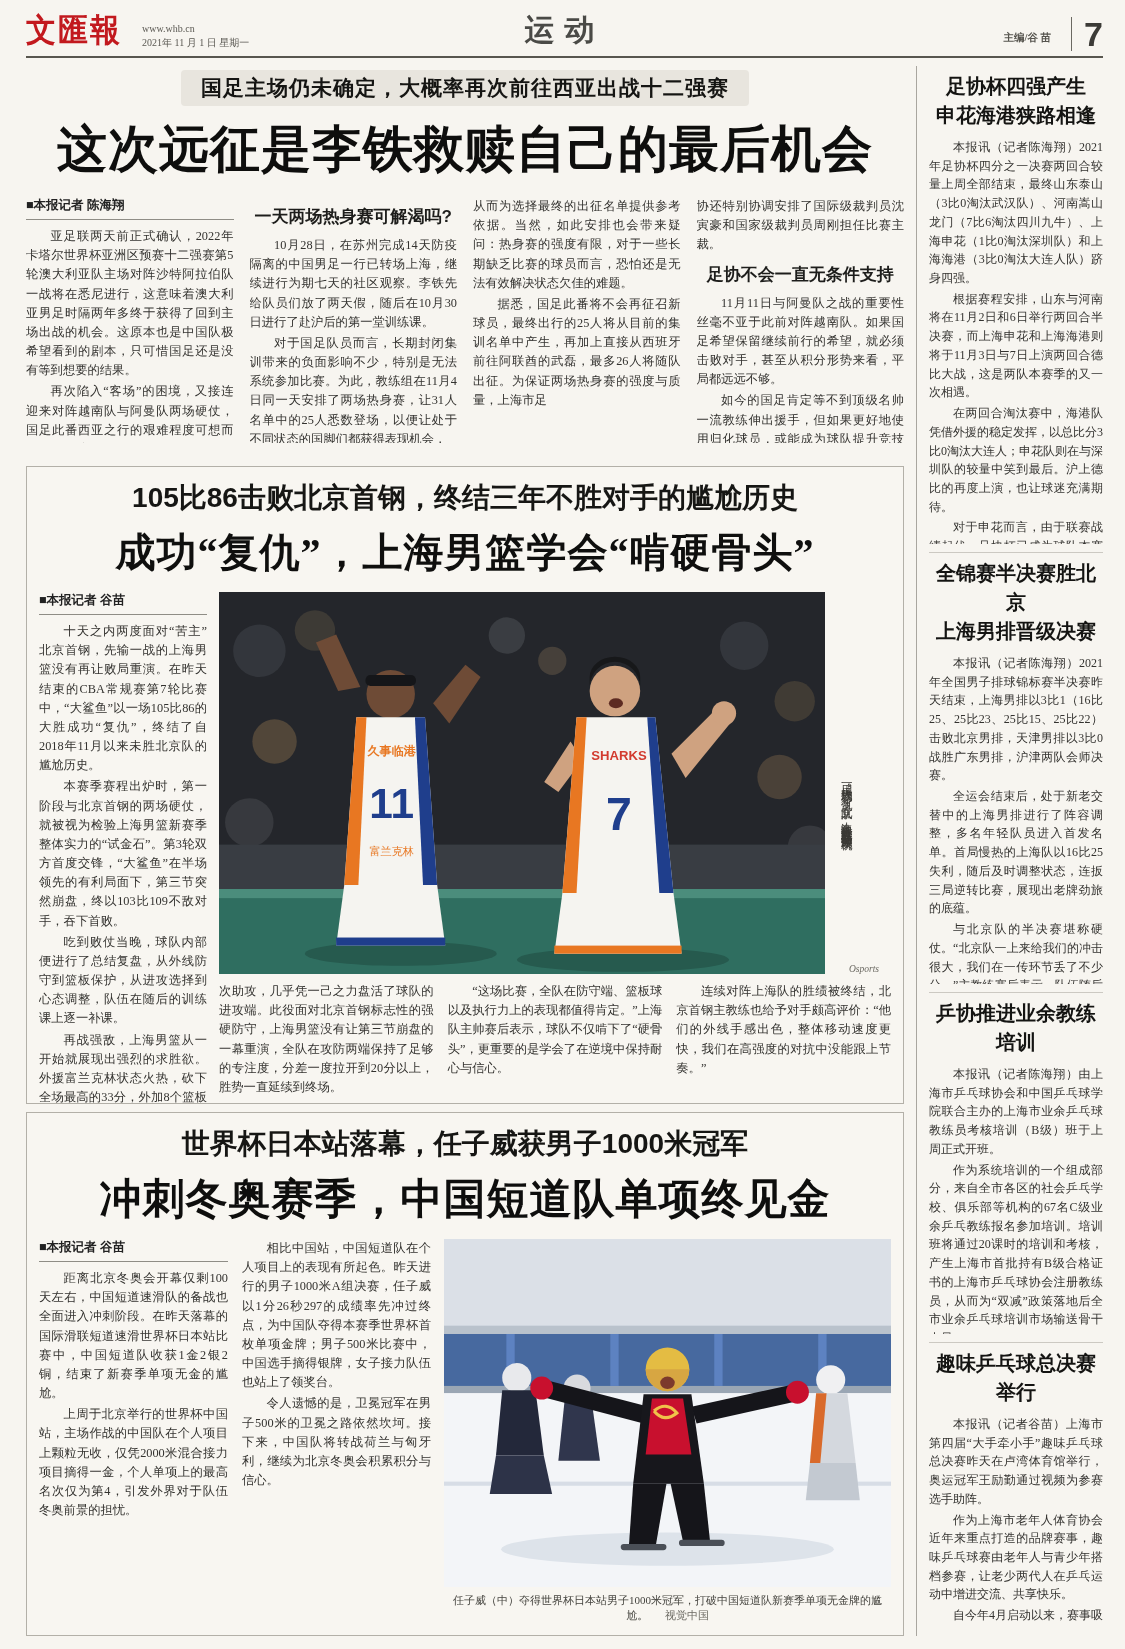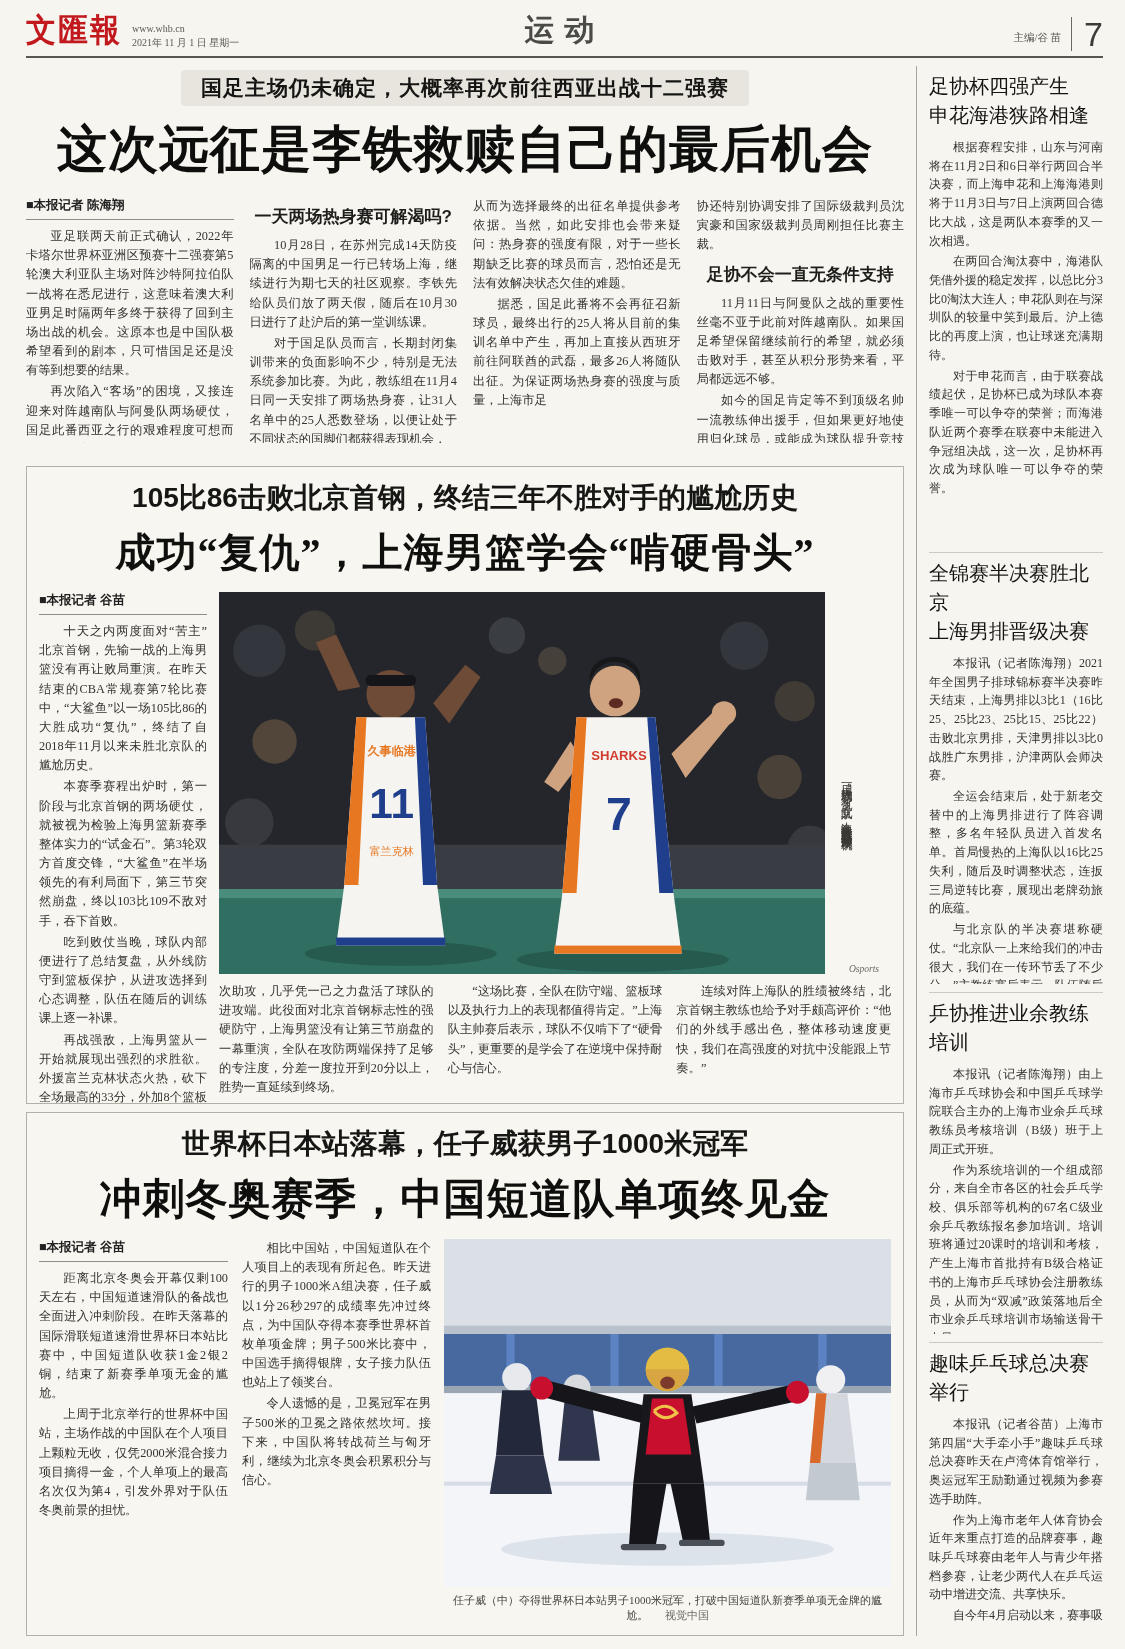--- a/index.html
+++ b/index.html
@@ -4,27 +4,27 @@
 <style>
   * { margin:0; padding:0; box-sizing:border-box; }
   body { background:#d8d5cf; font-family:"Liberation Serif", serif; }
   .page { position:relative; width:1125px; height:1649px; margin:0 auto;
           background:#f7f5f0; color:#2b2b2b; overflow:hidden;
           padding:10px 22px 12px 26px; }
 
   
   .masthead { display:grid; grid-template-columns:1fr auto 1fr; align-items:flex-end;
               border-bottom:2px solid #58564f; padding-bottom:6px; height:48px; }
-  .mh-left { display:flex; align-items:flex-end; gap:10px; }
+  .mh-left { display:flex; align-items:flex-end; gap:20px; }
   .mh-logo { font-family:"Liberation Serif", serif; font-weight:bold; font-size:30px;
              color:#c2191e; letter-spacing:2px; transform:scaleY(1.08); }
   .mh-meta { font-size:10px; color:#5a5852; line-height:1.35; padding-bottom:2px; }
   .mh-section { font-size:30px; font-weight:bold; color:#4a4a46; letter-spacing:10px;
                 font-family:"Liberation Serif", serif; padding-bottom:0px;}
-  .mh-right { display:flex; justify-content:flex-end; align-items:flex-end; gap:10px; }
+  .mh-right { display:flex; justify-content:flex-end; align-items:flex-end; gap:20px;font-weight:bold; }
   .mh-editor { font-size:10.5px; color:#55534d; padding-bottom:6px; }
   .mh-pagenum { font-size:34px; color:#3c3b37; font-family:"Liberation Sans", sans-serif;
                 border-left:1.5px solid #6b6962; padding-left:12px; line-height:1; }
 
   
   .content { display:flex; margin-top:8px; height:1570px; }
   .main { width:878px; flex:none; }
   .sidebar { flex:1; margin-left:12px; border-left:1px solid #a9a69f; padding-left:12px;
              overflow:hidden; }
 
@@ -76,22 +76,22 @@
   .sk-text { width:392px; flex:none; column-count:2; column-gap:14px; height:392px; overflow:hidden; }
   .sk-photo-wrap { flex:1; overflow:hidden; }
   .sk-photo { height:348px; background:#e8ecf1; overflow:hidden; }
   .sk-photo svg { display:block; width:100%; height:100%; }
   .sk-caption { font-size:11px; color:#45443f; text-align:center; margin-top:6px; }
   .sk-caption .credit { margin-left:14px; color:#6b6962; }
 
   
   .sb-article { overflow:hidden; padding-top:6px; }
   .sb-article + .sb-article { border-top:1px solid #ccc9c2; margin-top:8px; }
-  .sb-title { font-family:"Liberation Serif", serif; font-weight:normal; font-size:20px;
-              text-align:left; color:#141412; line-height:1.45; margin-bottom:8px; }
+  .sb-title { font-family:"Liberation Serif", serif; font-weight:bold; font-size:20px;
+              text-align:center; color:#141412; line-height:1.45; margin-bottom:8px; }
   .sb-article p.body { font-size:12px; }
   .sb-h1 { height:478px; }
   .sb-h2 { height:432px; }
   .sb-h3 { height:342px; }
   .sb-h4 { height:282px; }
 </style>
 </head>
 <body>
 
 <div class="page">
@@ -280,20 +280,21 @@
       </article>
     </div>
 
     <aside class="sidebar">
 
       <article class="sb-article sb-h1">
         <h3 class="sb-title">
           <span>足协杯四强产生</span><br>
           <span>申花海港狭路相逢</span>
         </h3>
+        <p class="body">本报讯（记者陈海翔）2021年足协杯四分之一决赛两回合较量上周全部结束，最终山东泰山（3比0淘汰武汉队）、河南嵩山龙门（7比6淘汰四川九牛）、上海申花（1比0淘汰深圳队）和上海海港（3比0淘汰大连人队）跻身四强。</p>
         <p class="body">根据赛程安排，山东与河南将在11月2日和6日举行两回合半决赛，而上海申花和上海海港则将于11月3日与7日上演两回合德比大战，这是两队本赛季的又一次相遇。</p>
         <p class="body">在两回合淘汰赛中，海港队凭借外援的稳定发挥，以总比分3比0淘汰大连人；申花队则在与深圳队的较量中笑到最后。沪上德比的再度上演，也让球迷充满期待。</p>
         <p class="body">对于申花而言，由于联赛战绩起伏，足协杯已成为球队本赛季唯一可以争夺的荣誉；而海港队近两个赛季在联赛中未能进入争冠组决战，这一次，足协杯再次成为球队唯一可以争夺的荣誉。</p>
       </article>
 
       <article class="sb-article sb-h2">
         <h3 class="sb-title">
           <span>全锦赛半决赛胜北京</span><br>
           <span>上海男排晋级决赛</span>
         </h3>

